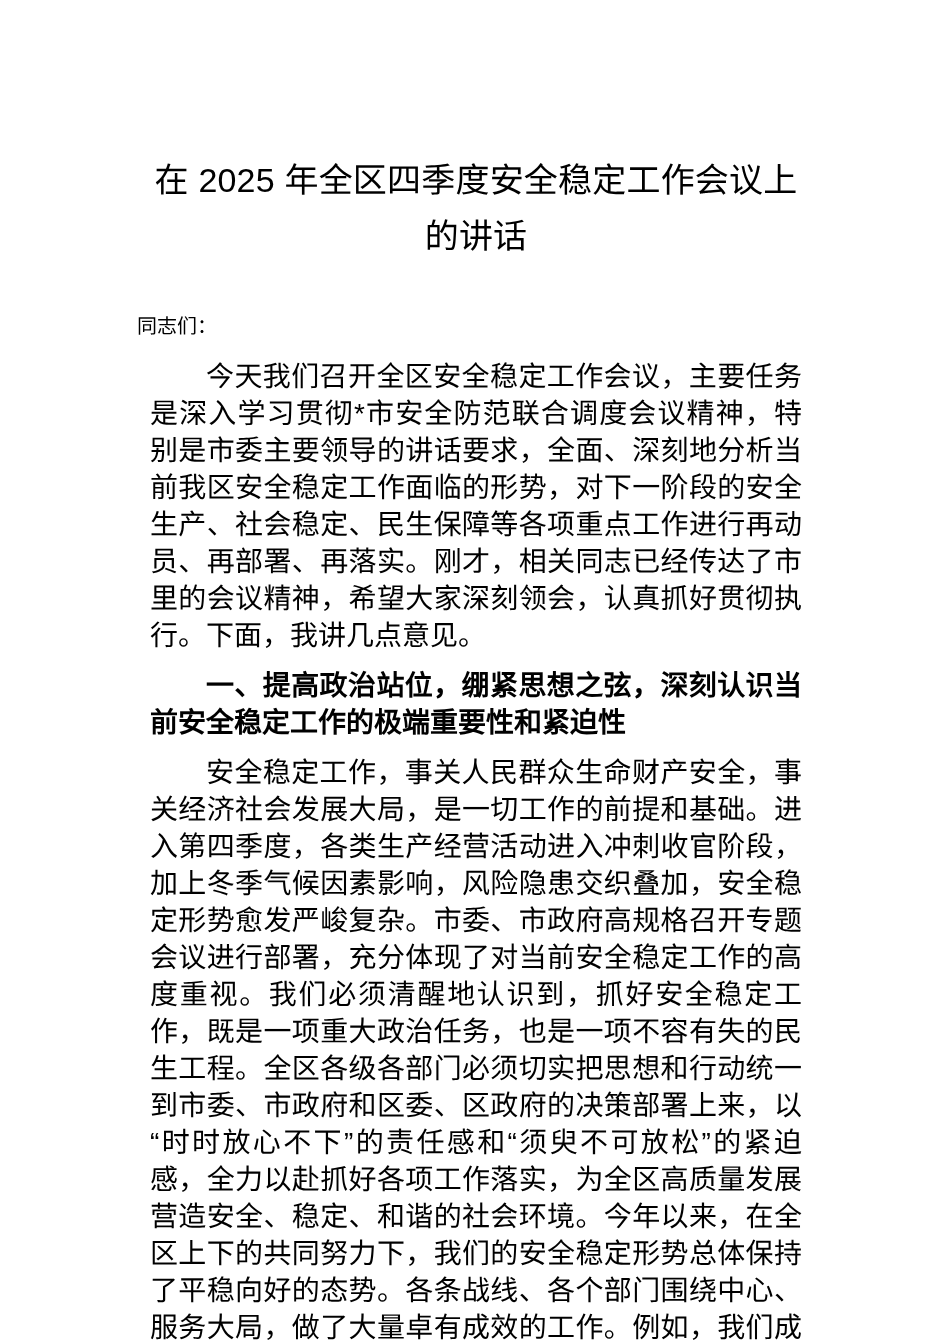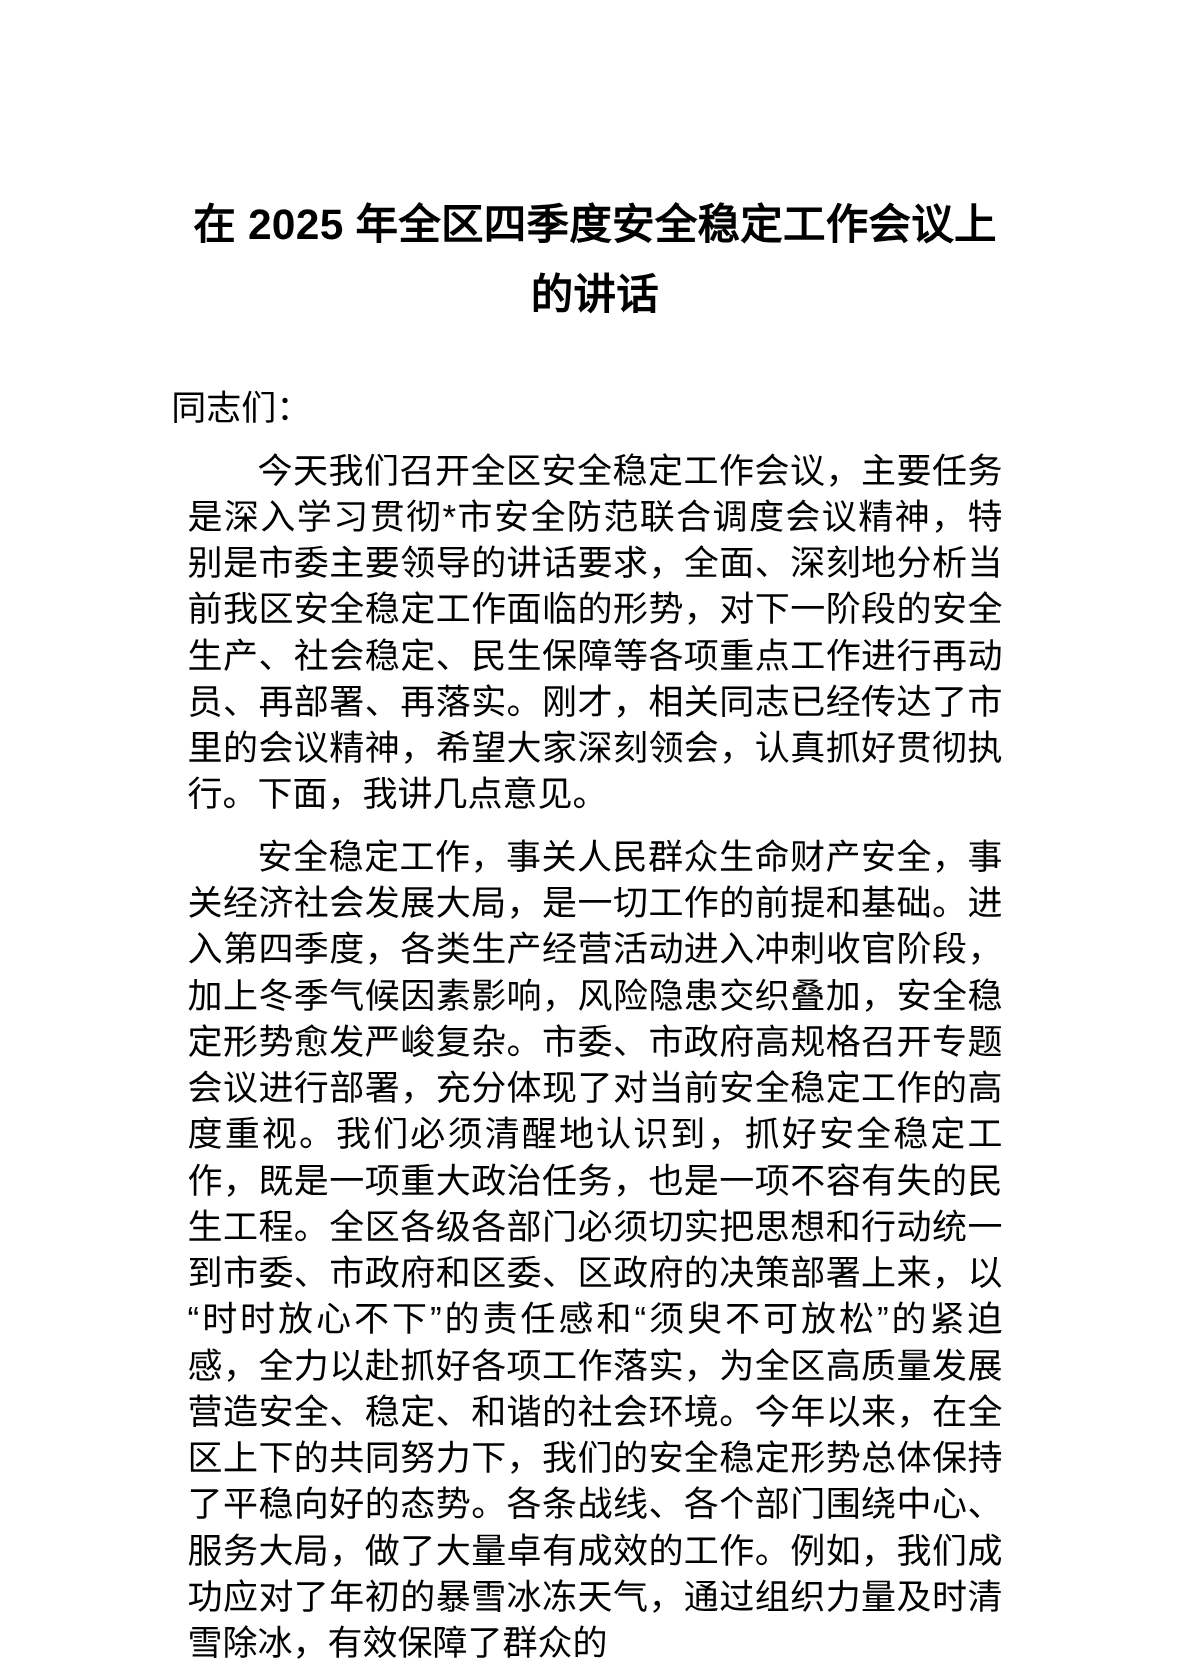--- a/index.html
+++ b/index.html
@@ -20,27 +20,27 @@
   .content {
     position: absolute;
     left: 137px;
     top: 0;
     width: 678px;
   }
   .doc-title {
     font-size: 34px;
     line-height: 56px;
     text-align: center;
-    font-weight: 700;
+    font-weight: 400;
     margin: 0;
     padding-top: 152px;
     letter-spacing: 0.2px;
   }
   .salutation {
-    font-size: 28px;
+    font-size: 20px;
     line-height: 37px;
     margin: 0;
     padding-top: 44px;
     text-indent: 0;
     text-align: justify;
     text-justify: inter-ideograph;
   }
   .para {
     font-size: 28px;
     line-height: 37px;
@@ -62,17 +62,18 @@
 
     <div class="doc-title">
       <span>在 2025 年全区四季度安全稳定工作会议上</span><br>
       <span>的讲话</span>
     </div>
 
     <p class="salutation">同志们：</p>
 
     <p class="para">今天我们召开全区安全稳定工作会议，主要任务是深入学习贯彻*市安全防范联合调度会议精神，特别是市委主要领导的讲话要求，全面、深刻地分析当前我区安全稳定工作面临的形势，对下一阶段的安全生产、社会稳定、民生保障等各项重点工作进行再动员、再部署、再落实。刚才，相关同志已经传达了市里的会议精神，希望大家深刻领会，认真抓好贯彻执行。下面，我讲几点意见。</p>
 
+    <p class="para heading">一、提高政治站位，绷紧思想之弦，深刻认识当前安全稳定工作的极端重要性和紧迫性</p>
 
     <p class="para">安全稳定工作，事关人民群众生命财产安全，事关经济社会发展大局，是一切工作的前提和基础。进入第四季度，各类生产经营活动进入冲刺收官阶段，加上冬季气候因素影响，风险隐患交织叠加，安全稳定形势愈发严峻复杂。市委、市政府高规格召开专题会议进行部署，充分体现了对当前安全稳定工作的高度重视。我们必须清醒地认识到，抓好安全稳定工作，既是一项重大政治任务，也是一项不容有失的民生工程。全区各级各部门必须切实把思想和行动统一到市委、市政府和区委、区政府的决策部署上来，以“时时放心不下”的责任感和“须臾不可放松”的紧迫感，全力以赴抓好各项工作落实，为全区高质量发展营造安全、稳定、和谐的社会环境。今年以来，在全区上下的共同努力下，我们的安全稳定形势总体保持了平稳向好的态势。各条战线、各个部门围绕中心、服务大局，做了大量卓有成效的工作。例如，我们成功应对了年初的暴雪冰冻天气，通过组织力量及时清雪除冰，有效保障了群众的</p>
 
   </div>
 </div>
 
 </body></html>

